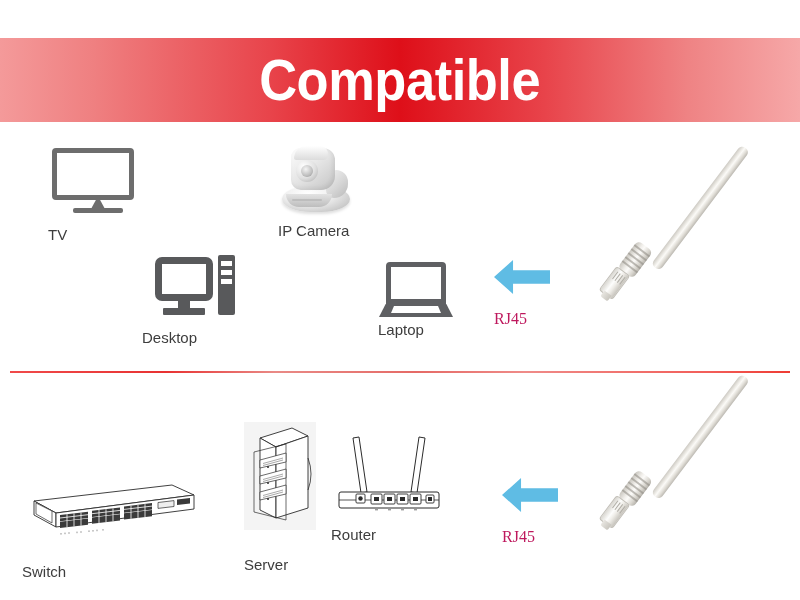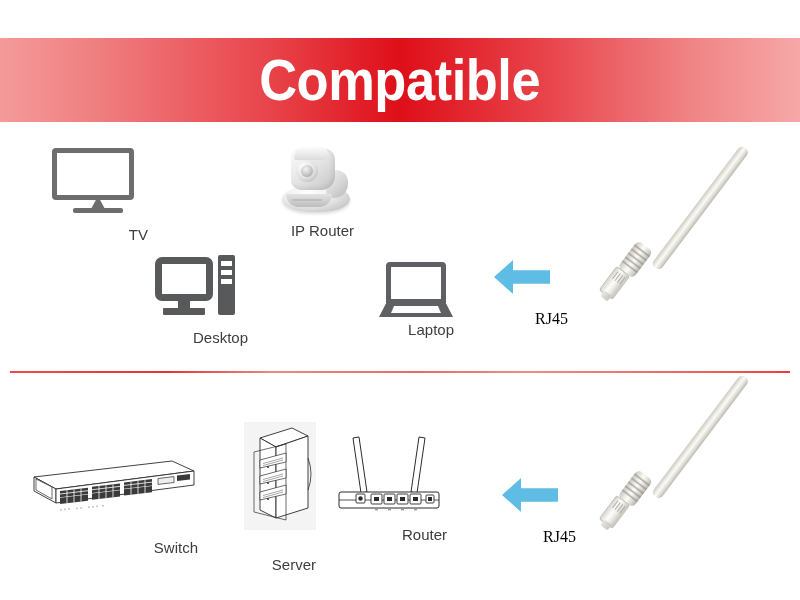--- a/index.html
+++ b/index.html
@@ -48,21 +48,21 @@
     width: 780px;
     height: 2px;
     background: linear-gradient(to right,
         #f04a4a 0%, #e83232 20%, #e98a86 34%, #e56a66 52%,
         #ef8b88 66%, #f25d58 90%, #ee3b33 100%);
   }
 
   
   .node {
     position: absolute;
-    text-align: right;
+    text-align: left;
   }
   .node .label {
     font-size: 15px;
     color: #3d3d3d;
     white-space: nowrap;
     font-family: "Liberation Sans", sans-serif;
   }
   .art {
     position: relative;
     margin: 0 auto;
@@ -218,21 +218,21 @@
 
   
   .arrow-left {
     width: 56px; height: 34px;
     background: #5fbce4;
     clip-path: polygon(0 50%, 34% 0, 34% 30%, 100% 30%, 100% 70%, 34% 70%, 34% 100%);
   }
   .rj45-label {
     font-family: "Liberation Serif", serif;
     font-size: 16px;
-    color: #000000;
+    color: #be185d;
     white-space: nowrap;
   }
 
   
   .cable-wrap { position: absolute; }
   .cable-body {
     position: absolute;
     width: 11px;
     background: linear-gradient(to right, #cdcac3 0%, #efede8 32%, #fbfaf7 46%, #dedbd4 75%, #bbb8b1 100%);
     border-radius: 5px;
@@ -305,21 +305,21 @@
   <div class="art" style="width:72px; height:70px;">
     <div class="cam-base"></div>
     <div class="cam-arm"></div>
     <div class="cam-head"></div>
     <div class="cam-top"></div>
     <div class="cam-lens-out"></div>
     <div class="cam-lens-in"></div>
     <div class="cam-basefront"></div>
     <div class="cam-slot"></div>
   </div>
-  <div class="label" style="margin-top:8px;">IP Router</div>
+  <div class="label" style="margin-top:8px;">IP Camera</div>
 </div>
 
 <div class="node" style="left:142px; top:255px; width:106px;">
   <div class="art" style="width:80px; height:62px;">
     <div class="dk-monitor"></div>
     <div class="dk-neck"></div>
     <div class="dk-foot"></div>
     <div class="dk-tower">
       <div class="dk-bay" style="top:6px;"></div>
       <div class="dk-bay" style="top:15px;"></div>
@@ -356,21 +356,21 @@
     <div class="plug-pin" style="left:3px;"></div>
     <div class="plug-pin" style="left:6px;"></div>
     <div class="plug-pin" style="left:9px;"></div>
     <div class="plug-pin" style="left:12px;"></div>
     <div class="plug-tab"></div>
   </div>
 </div>
 
 <div class="divider"></div>
 
-<div class="node" style="left:22px; top:455px; width:176px;">
+<div class="node" style="left:22px; top:479px; width:176px;">
   <div class="art" style="width:176px; height:62px;">
     <svg class="sw-card" viewBox="0 0 176 62">
       <g fill="#ffffff" stroke="#2b2b2b" stroke-width="0.9">
         <polygon points="12,22 150,6 172,16 34,34"></polygon>
         <polygon points="12,22 34,34 34,48 12,36"></polygon>
         <polygon points="34,34 172,16 172,30 34,48"></polygon>
       </g>
       <g fill="#ffffff" stroke="#2b2b2b" stroke-width="0.7">
         <polygon points="14,24 30,32 30,44 14,35"></polygon>
       </g>

